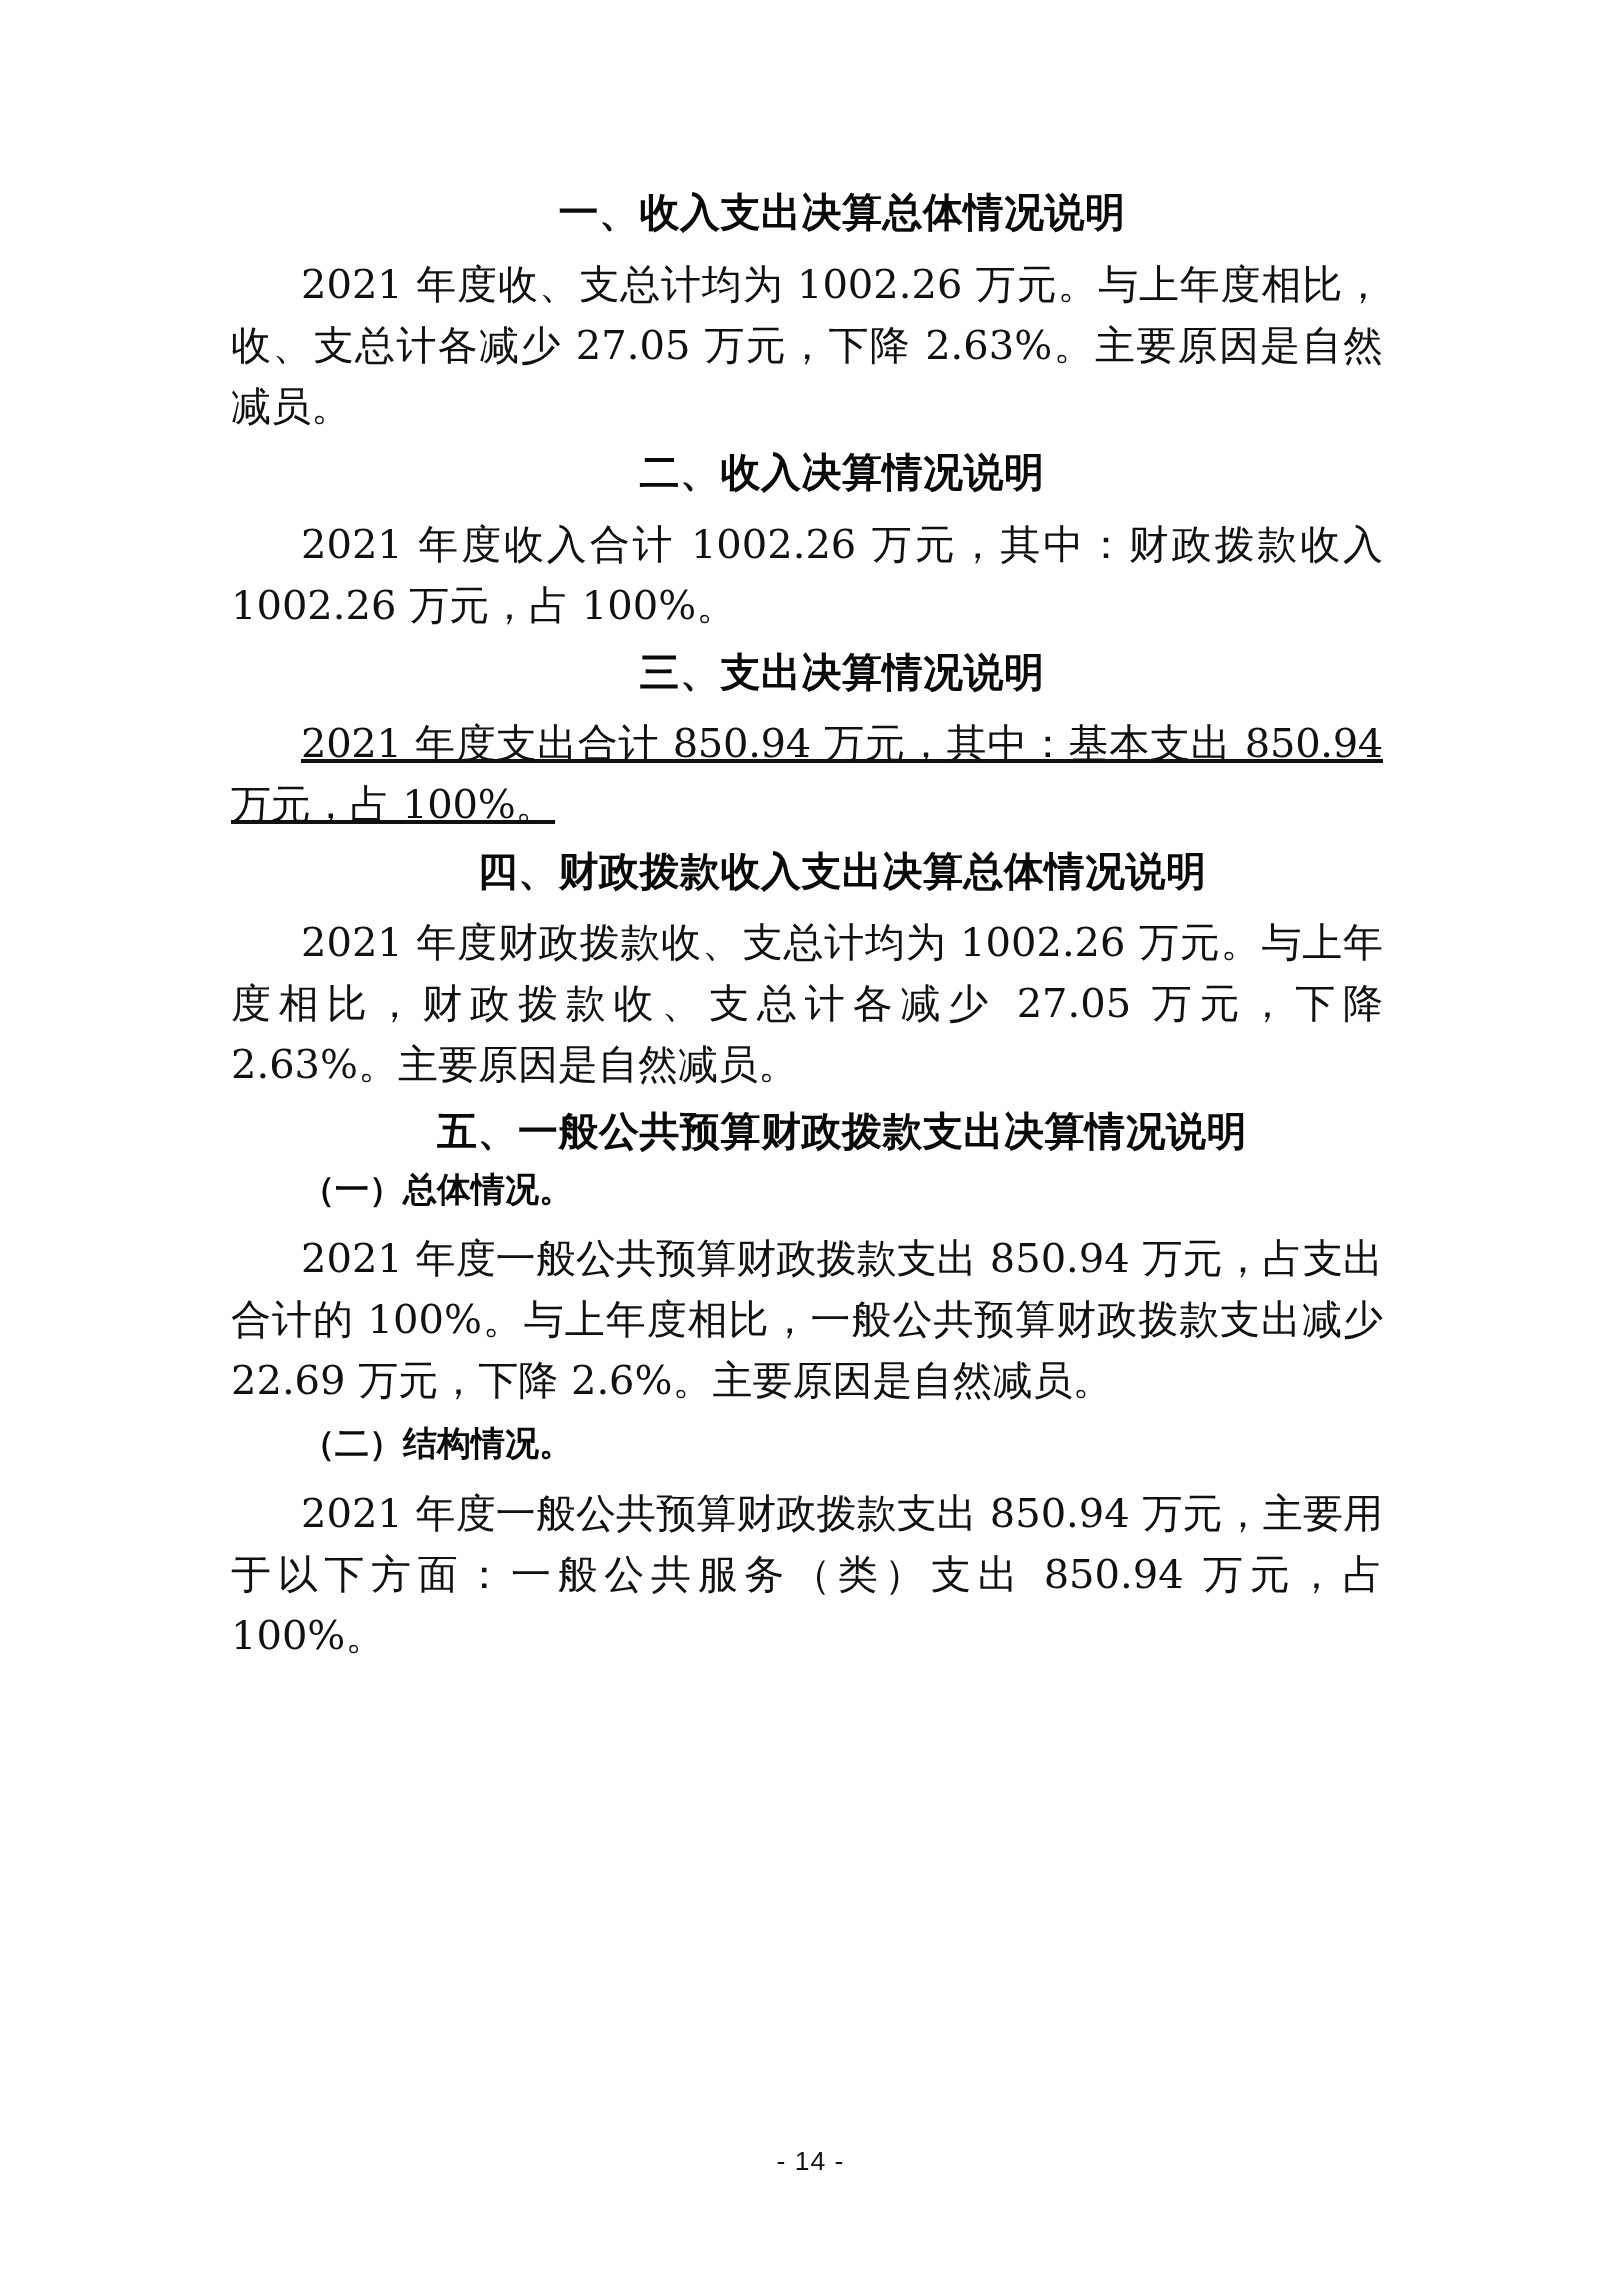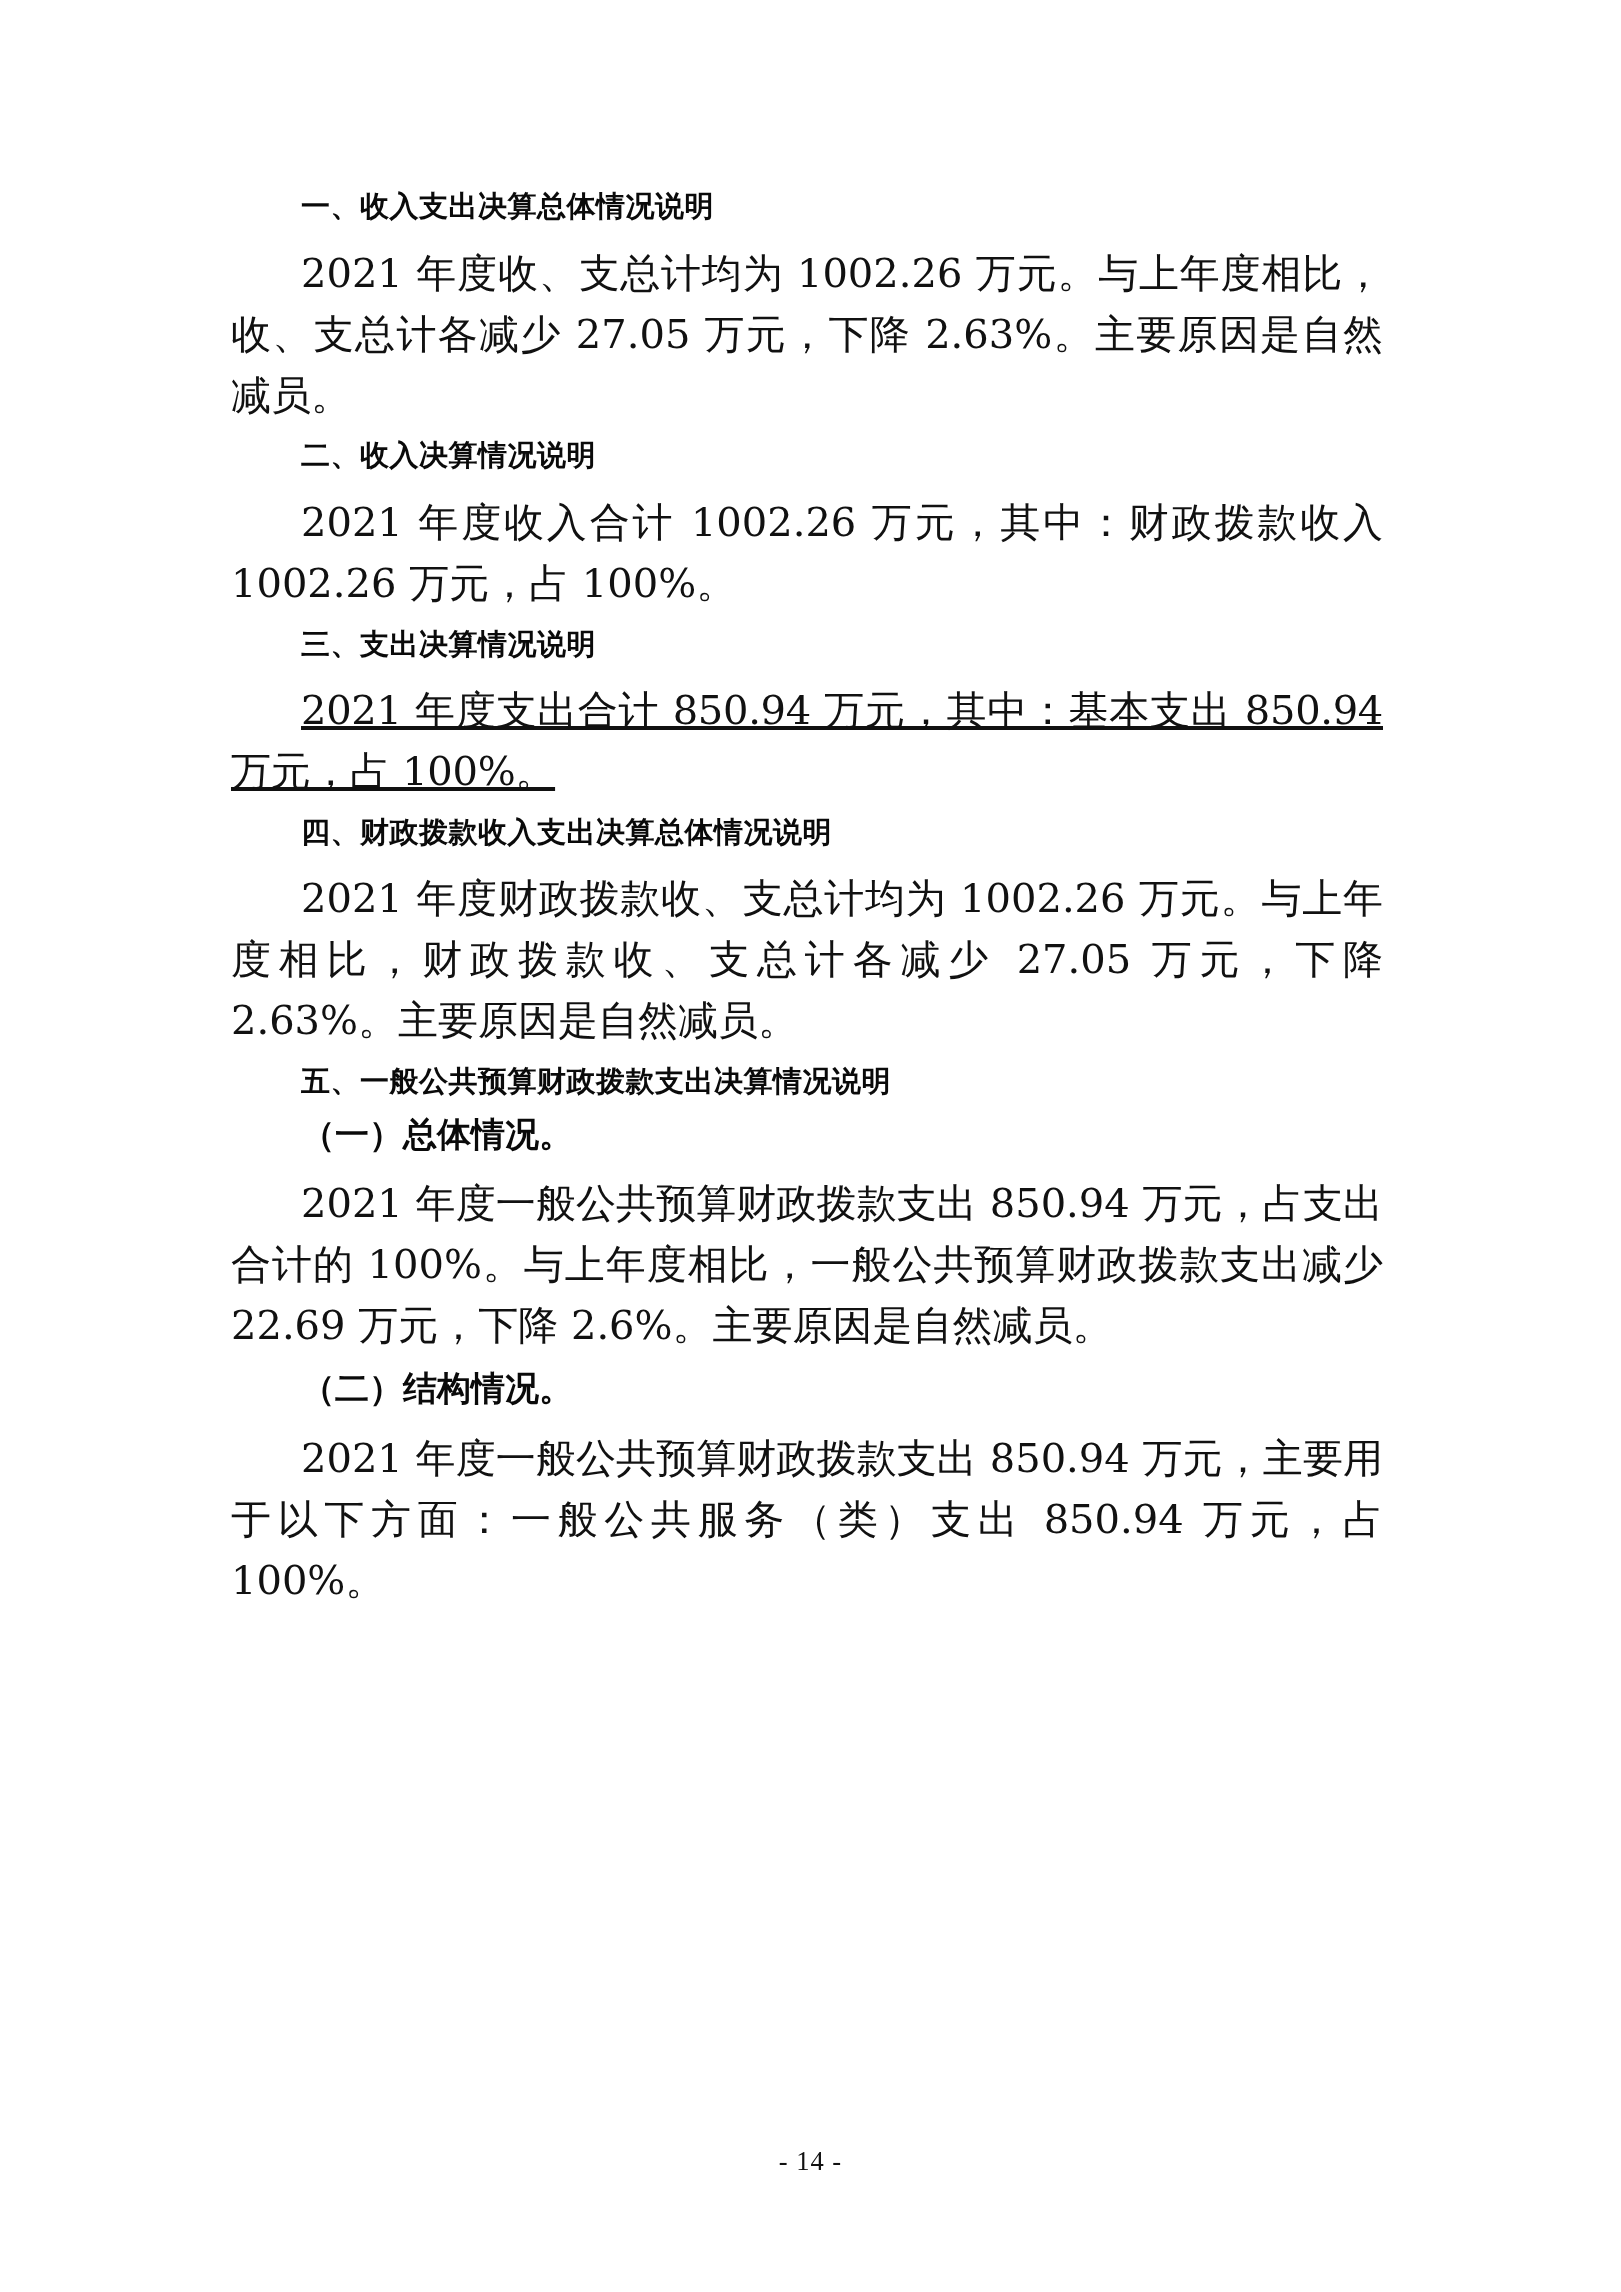--- a/index.html
+++ b/index.html
@@ -19,26 +19,27 @@
   }
   .content {
     position: absolute;
     left: 231px;
     top: 192px;
     width: 1152px;
   }
   .h-sec {
     font-family: "DejaVu Sans", "Liberation Sans", sans-serif;
     font-weight: bold;
-    font-size: 29px;
+    font-size: 40px;
     line-height: 1.0;
     letter-spacing: 0.5px;
     margin: 0 0 21.6px 0;
     text-indent: 70px;
     color: #0a0a0a;
+    text-align: center;
   }
   .h-sub {
     font-family: Liberation Serif, serif;
     font-weight: bold;
     font-size: 34px;
     line-height: 1.0;
     margin: 0 0 21.6px 0;
     text-indent: 70px;
     color: #0a0a0a;
   }
@@ -55,21 +56,21 @@
     letter-spacing: -0.3px;
     text-decoration: underline;
   }
   .footer {
     position: absolute;
     left: 0;
     right: 0;
     bottom: 116px;
     text-align: center;
     font-size: 26.5px;
-    font-family: Liberation Serif, serif;
+    font-family: Liberation Sans, sans-serif;
     color: #111111;
     letter-spacing: 1px;
   }
 </style>
 </head>
 <body>
 
 <div class="page">
   <div class="content">
 

